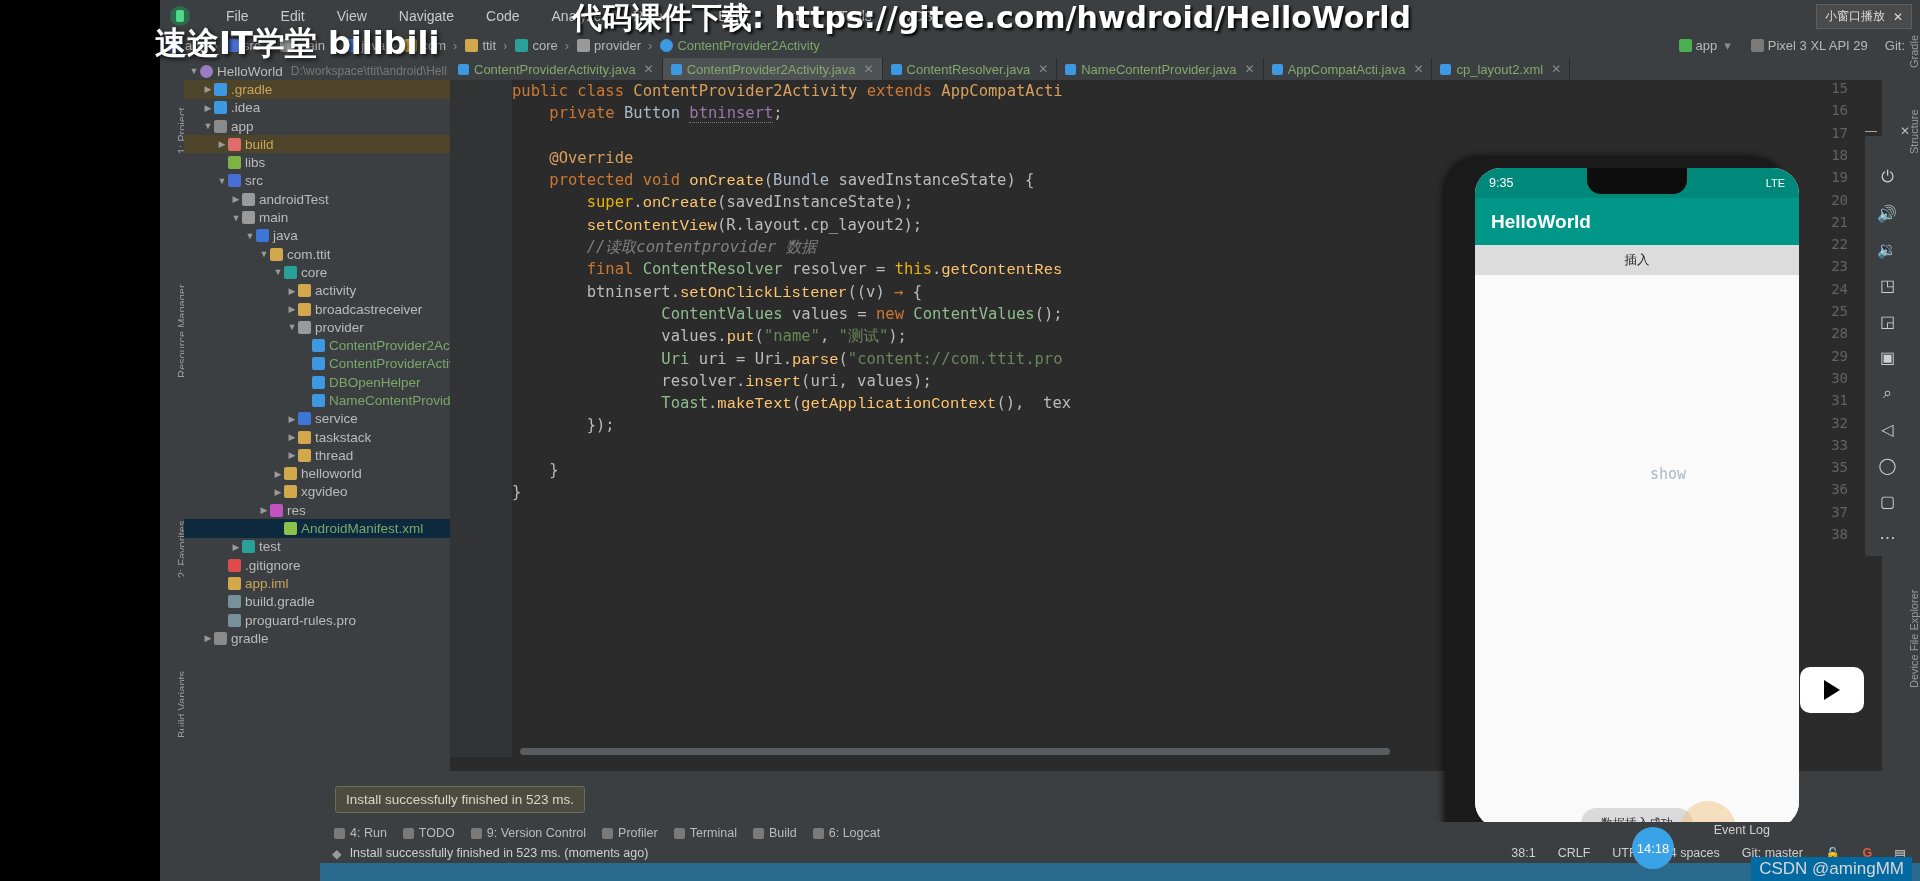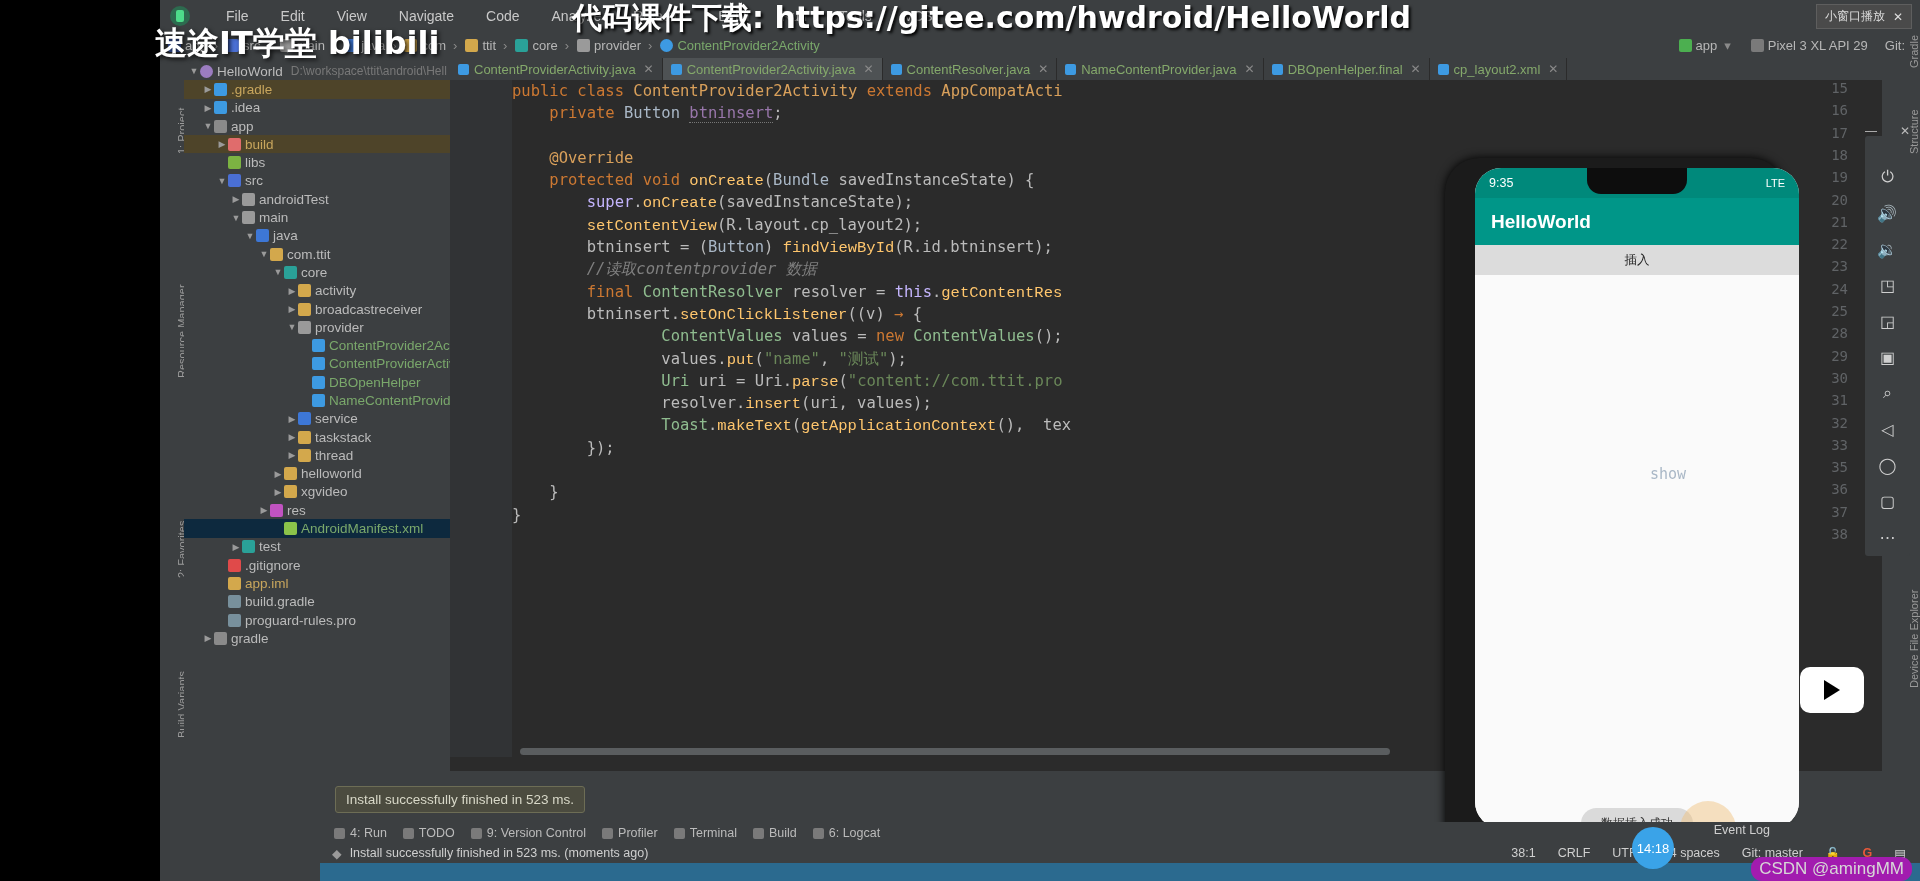--- a/index.html
+++ b/index.html
@@ -50,21 +50,21 @@
   .tab.active { background:#4e5254; }
   .tab .x { color:#8a8a8a; font-size:12px; margin-left:3px;}
   .cube { width:11px;height:11px;background:#3d9ae2;border-radius:2px;display:inline-block;}
 
   .code { position:absolute; left:0; top:22px; right:0; bottom:14px; overflow:hidden;
           font-family:"DejaVu Sans Mono", monospace; font-size:15.5px; }
   .gutter { position:absolute; left:0; top:0; width:62px; height:100%; background:#313335; }
   .gnum { position:absolute; right:34px; color:#606366; font-size:14px; }
   .codelines { position:absolute; left:62px; top:0; right:0; }
   .cl { height:22.3px; line-height:22.3px; white-space:pre; }
-  .kw { color:#cc7832; } .kw2{color:#c4b5fd;} .typ { color:#a9b7c6; } .str { color:#6a8759; }
+  .kw { color:#cc7832; } .kw2{color:#eab308;} .typ { color:#a9b7c6; } .str { color:#6a8759; }
   .mth { color:#ffc66d;font-family:Liberation Mono, monospace; } .cmt { color:#808080; font-style:italic; } .fld{color:#9876aa;} .grn{color:#8fbc8f;} .og{color:#d9a05b;}
   .underlined { border-bottom:1px dotted #777; }
 
   .hscroll { position:absolute; left:70px; bottom:2px; width:870px; height:7px; background:#5a5d5f; border-radius:4px;}
 
   
   .rightstrip { position:absolute; right:0; top:0; width:38px; height:100%; background:#3c3f41; }
 
   
   .emu { position:absolute; left:1285px; top:78px; width:350px; height:740px; }
@@ -103,22 +103,22 @@
                 display:flex; align-items:center; padding-left:12px; font-size:12.5px; color:#cfcfcf; }
   .statusright { position:absolute; right:0; bottom:18px; height:20px; display:flex; align-items:center;
                  gap:22px; padding-right:14px; font-size:12.5px; color:#cfcfcf;}
   .bottomline { position:absolute; left:160px; bottom:0; width:1760px; height:18px; background:#2b6a8f;}
 
   
   .banner { position:absolute; left:572px; top:-2px; font-size:30px; font-weight:bold; color:#fff;
             text-shadow:2px 2px 3px #000; white-space:nowrap; letter-spacing:0px; font-family:"DejaVu Sans", sans-serif;}
   .bili { position:absolute; left:155px; top:22px; font-size:32px; font-weight:bold; color:#fff;
           text-shadow:2px 2px 4px rgba(0,0,0,.8); white-space:nowrap; font-family:"DejaVu Sans", sans-serif;}
-  .csdn { position:absolute; right:8px; bottom:0px; color:#d7d7d7; font-size:17px; background:#a21caf;
-          padding:2px 8px;border-radius:11px;}
+  .csdn { position:absolute; right:8px; bottom:0px; color:#d7d7d7; font-size:17px; background:#0369a1;
+          padding:2px 8px;}
   .yt { position:absolute; right:56px; bottom:168px; width:64px; height:46px; background:#fff; border-radius:10px;
         display:flex; align-items:center; justify-content:center;}
   .yt:after { content:""; border-left:16px solid #000; border-top:10px solid transparent;
               border-bottom:10px solid transparent; }
   .smallwin { position:absolute; right:8px; top:4px; background:#4a4a4a; color:#ddd; font-size:12px;
               padding:3px 8px; display:flex; gap:8px; align-items:center; border:1px solid #5e5e5e;}
   .clockbadge { position:absolute; right:246px; bottom:12px; width:42px; height:42px; border-radius:50%;
                 background:#3aa3e8; color:#fff; display:flex; align-items:center; justify-content:center; font-size:13px;}
 </style>
 </head>
@@ -396,21 +396,21 @@
               <span>ContentResolver.java</span>
               <span class="x">✕</span>
             </div>
             <div class="tab">
               <span class="cube"></span>
               <span>NameContentProvider.java</span>
               <span class="x">✕</span>
             </div>
             <div class="tab">
               <span class="cube"></span>
-              <span>DBOpenHelper.final</span>
+              <span>AppCompatActi.java</span>
               <span class="x">✕</span>
             </div>
             <div class="tab">
               <span class="cube"></span>
               <span>cp_layout2.xml</span>
               <span class="x">✕</span>
             </div>
           </div>
       <div class="code">
         <div class="gutter"></div>
@@ -438,21 +438,20 @@
               <div class="gnum" style="top: 446px;">38</div>
             </div>
         <div class="codelines" id="code-lines">
               <div class="cl"><span class="kw">public</span> <span class="kw">class</span> <span class="og">ContentProvider2Activity</span> <span class="kw">extends</span> <span class="og">AppCompatActi</span></div>
               <div class="cl">    <span class="kw">private</span> <span class="typ">Button</span> <span class="fld underlined">btninsert</span>;</div>
               <div class="cl">&nbsp;</div>
               <div class="cl">    <span class="og">@Override</span></div>
               <div class="cl">    <span class="kw">protected</span> <span class="kw">void</span> <span class="mth">onCreate</span>(<span class="typ">Bundle</span> savedInstanceState) {</div>
               <div class="cl">        <span class="kw2">super</span>.<span class="mth">onCreate</span>(savedInstanceState);</div>
               <div class="cl">        <span class="mth">setContentView</span>(R.layout.cp_layout2);</div>
-              <div class="cl">        btninsert = (<span class="typ">Button</span>) <span class="mth">findViewById</span>(R.id.btninsert);</div>
               <div class="cl">        <span class="cmt">//读取contentprovider 数据</span></div>
               <div class="cl">        <span class="kw">final</span> <span class="grn">ContentResolver</span> resolver = <span class="kw2">this</span>.<span class="mth">getContentRes</span></div>
               <div class="cl">        btninsert.<span class="mth">setOnClickListener</span>((v) <span class="kw">→</span> {</div>
               <div class="cl">                <span class="grn">ContentValues</span> values = <span class="kw">new</span> <span class="grn">ContentValues</span>();</div>
               <div class="cl">                values.<span class="mth">put</span>(<span class="str">"name"</span>, <span class="str">"测试"</span>);</div>
               <div class="cl">                <span class="grn">Uri</span> uri = Uri.<span class="mth">parse</span>(<span class="str">"content://com.ttit.pro</span></div>
               <div class="cl">                resolver.<span class="mth">insert</span>(uri, values);</div>
               <div class="cl">                <span class="grn">Toast</span>.<span class="mth">makeText</span>(<span class="mth">getApplicationContext</span>(),  tex</div>
               <div class="cl">        });</div>
               <div class="cl">&nbsp;</div>

